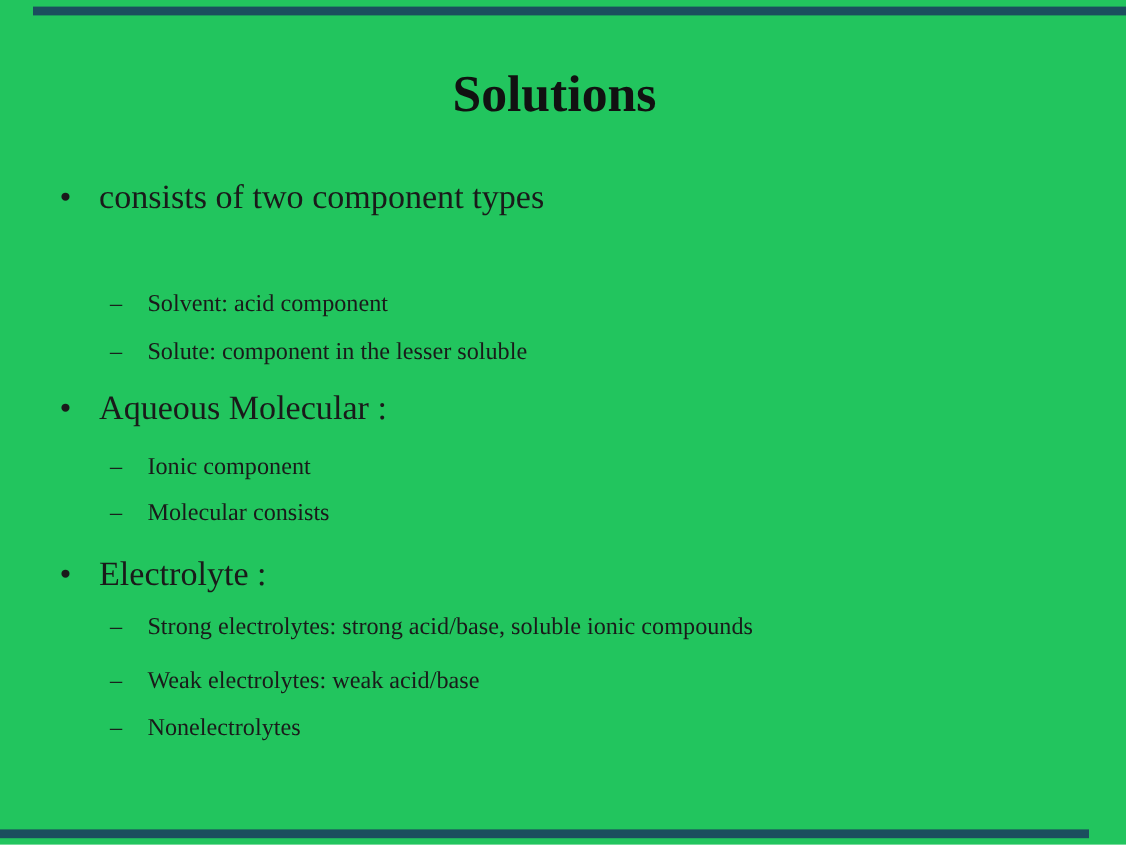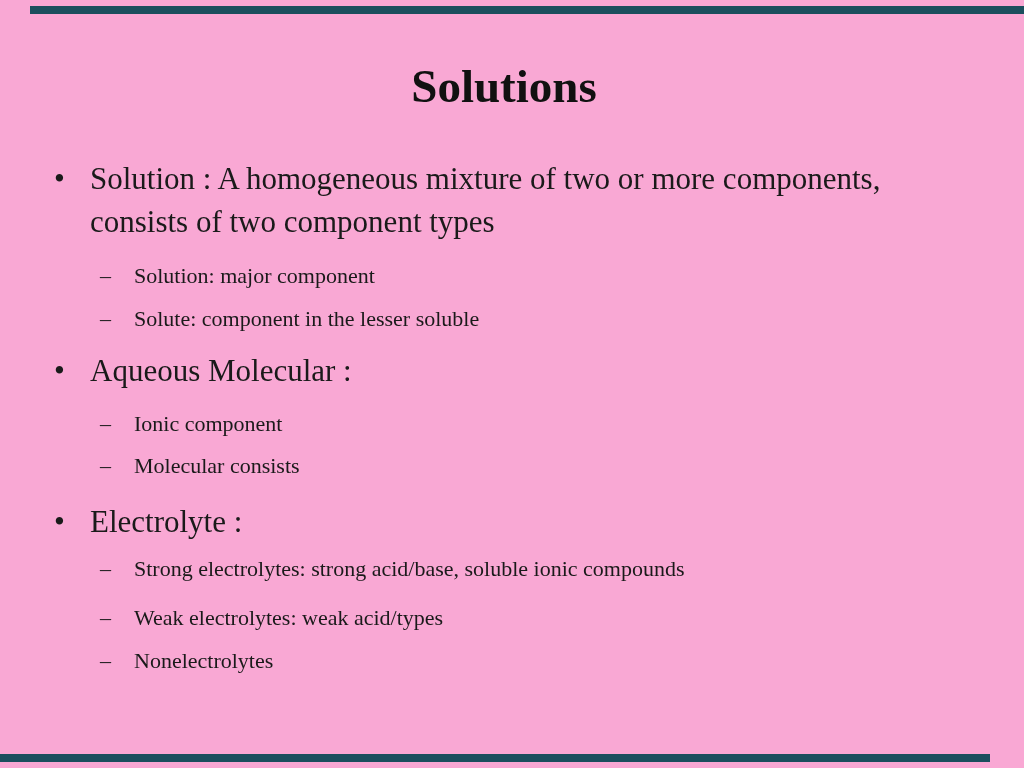--- a/index.html
+++ b/index.html
@@ -4,21 +4,21 @@
 <style>
   html, body {
     margin: 0;
     padding: 0;
     background: #ffffff;
   }
   .slide {
     position: relative;
     width: 1024px;
     height: 768px;
-    background: #f9a8d4;
+    background: #22c55e;
     overflow: hidden;
     font-family: "Liberation Serif", "DejaVu Serif", serif;
     color: #1a1a1a;
   }
   .accent-bar {
     position: absolute;
     height: 8px;
     background: #1b4f5e;
   }
   .accent-bar.top {
@@ -87,28 +87,27 @@
 <div class="slide">
 
   <div class="accent-bar top" style="background: rgb(27, 79, 94);"></div>
   <div class="accent-bar bottom" style="background: rgb(27, 79, 94);"></div>
 
   <h1 class="title">Solutions</h1>
 
   <div class="brow" style="top:157px">
     <span class="bglyph">•</span>
     <div class="btext">
-      <div>Solution : A homogeneous mixture of two or more components,</div>
       <div>consists of two component types</div>
     </div>
   </div>
 
   <div class="srow" style="top:262px">
     <span class="sglyph">–</span>
-    <div class="stext">Solution: major component</div>
+    <div class="stext">Solvent: acid component</div>
   </div>
 
   <div class="srow" style="top:305px">
     <span class="sglyph">–</span>
     <div class="stext">Solute: component in the lesser soluble</div>
   </div>
 
   <div class="brow" style="top:349px">
     <span class="bglyph">•</span>
     <div class="btext">
@@ -133,21 +132,21 @@
     </div>
   </div>
 
   <div class="srow" style="top:555px">
     <span class="sglyph">–</span>
     <div class="stext">Strong electrolytes: strong acid/base, soluble ionic compounds</div>
   </div>
 
   <div class="srow" style="top:604px">
     <span class="sglyph">–</span>
-    <div class="stext">Weak electrolytes: weak acid/types</div>
+    <div class="stext">Weak electrolytes: weak acid/base</div>
   </div>
 
   <div class="srow" style="top:647px">
     <span class="sglyph">–</span>
     <div class="stext">Nonelectrolytes</div>
   </div>
 
 </div>
 
 </body></html>

